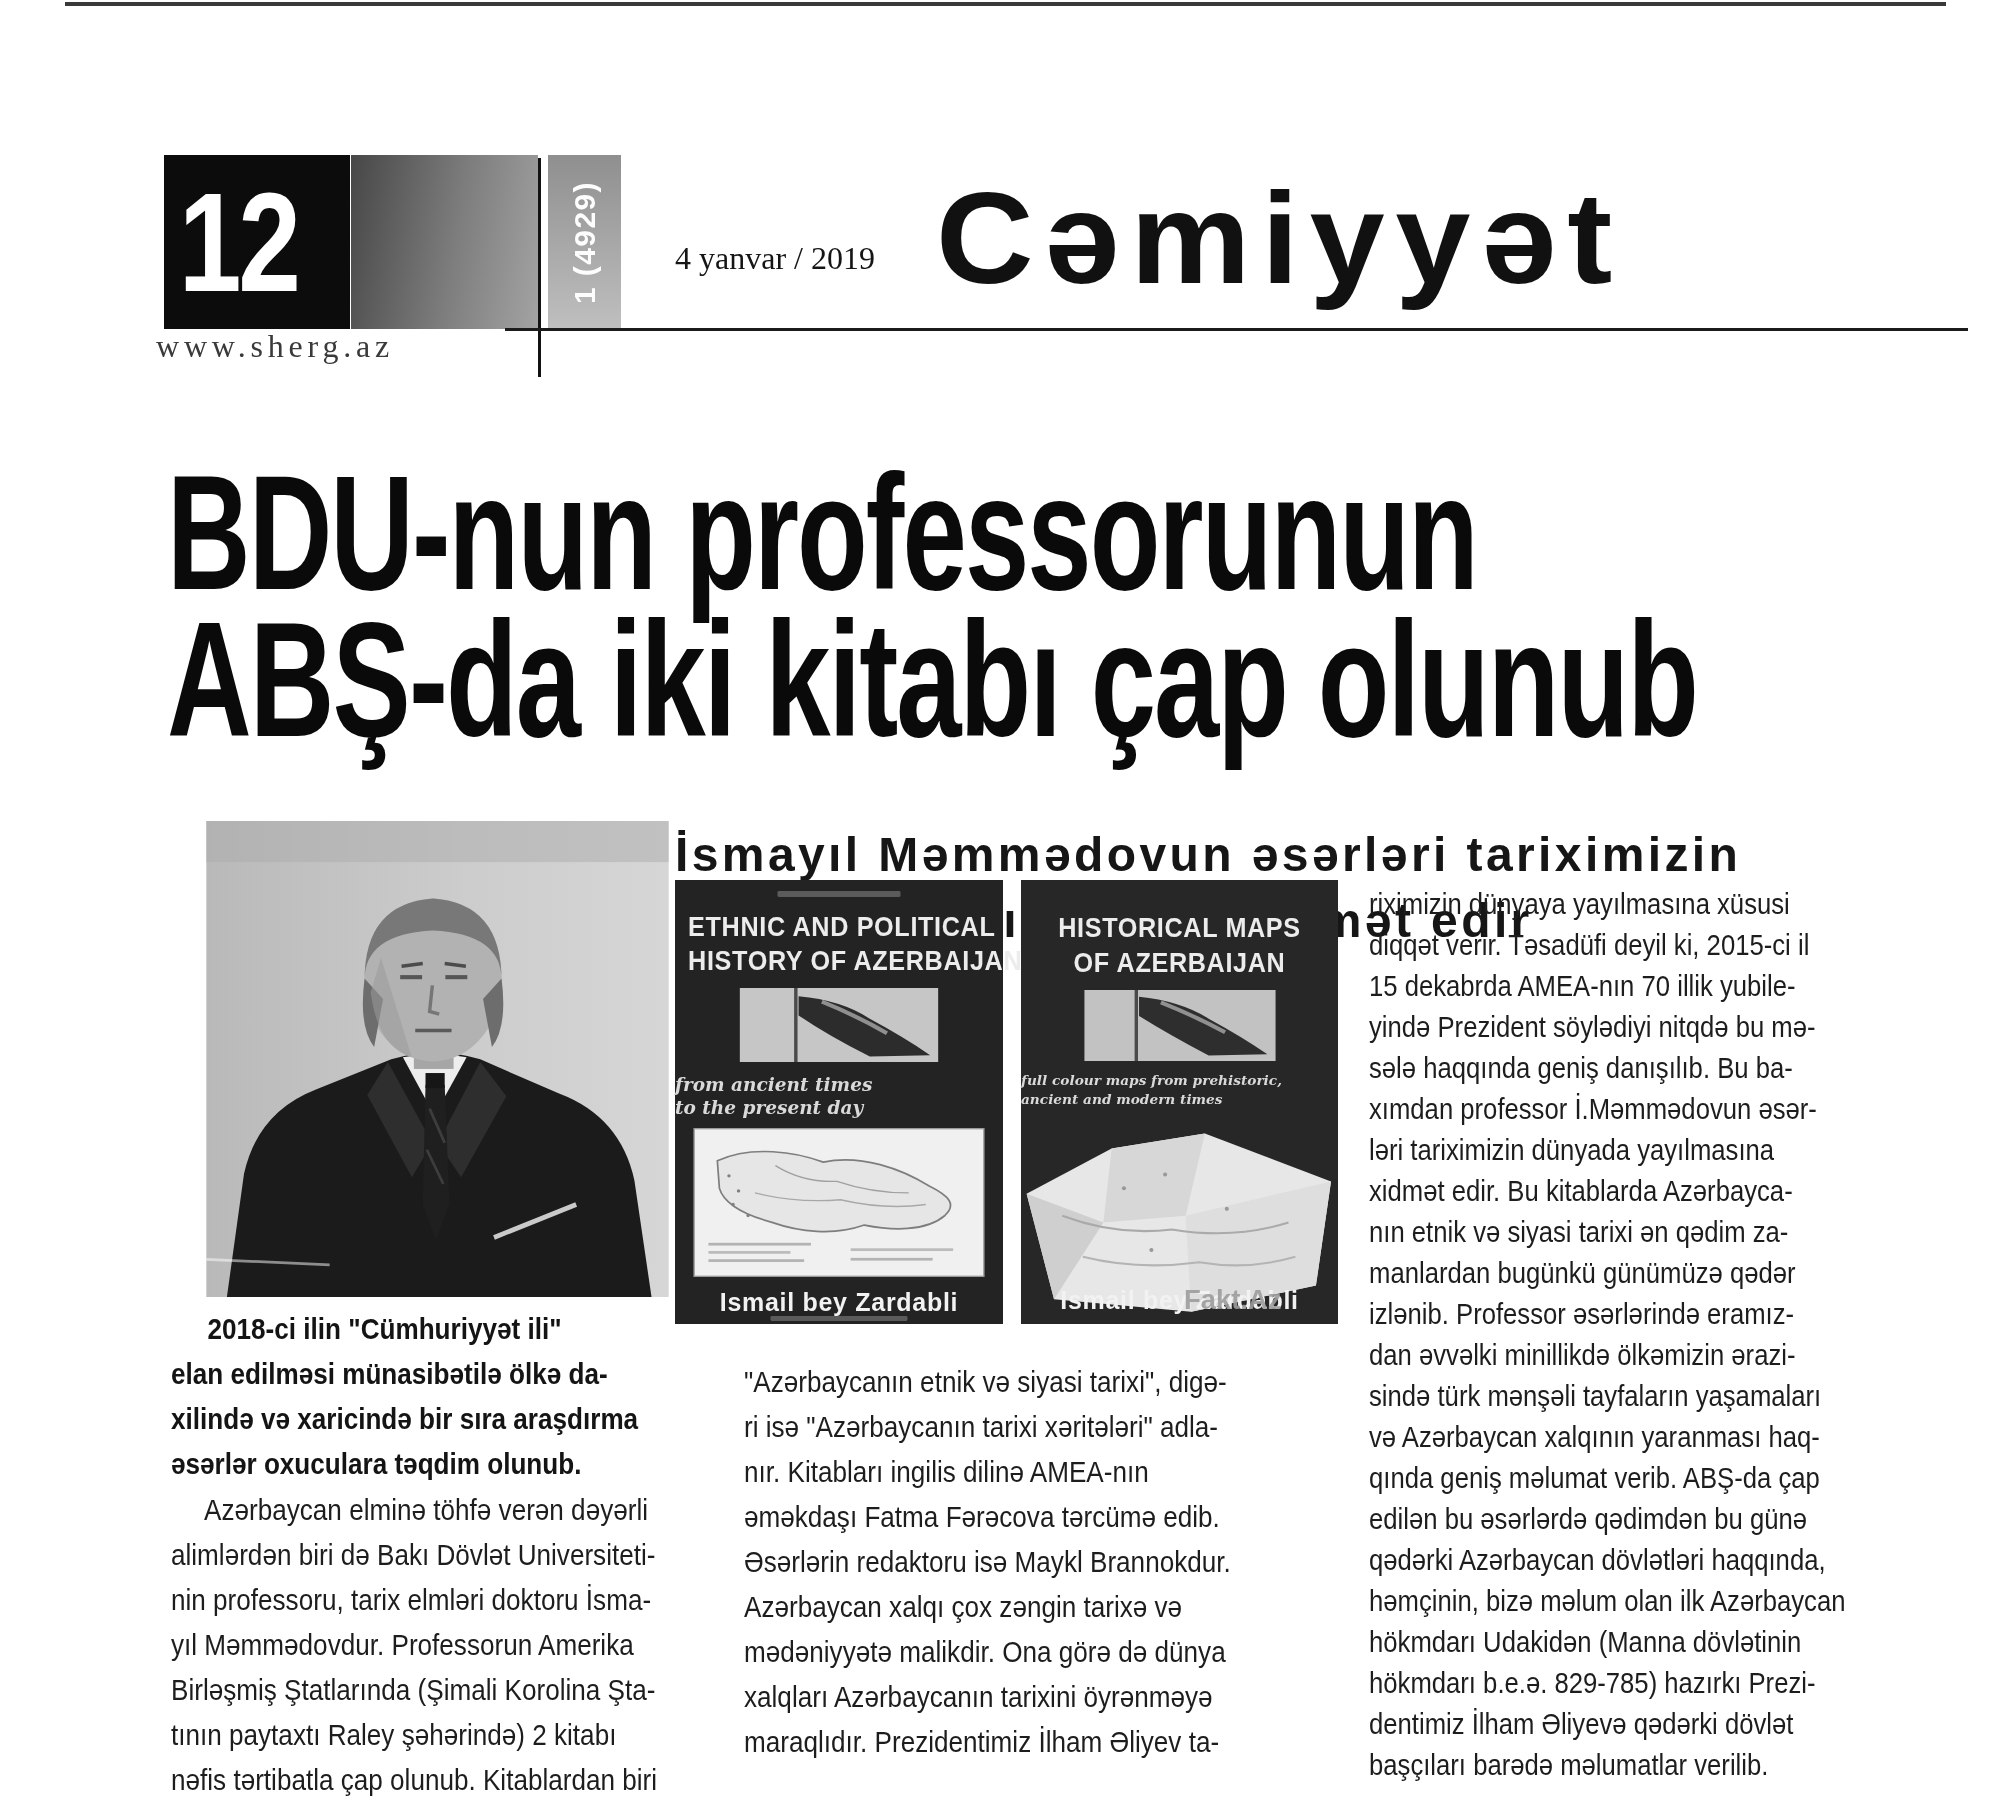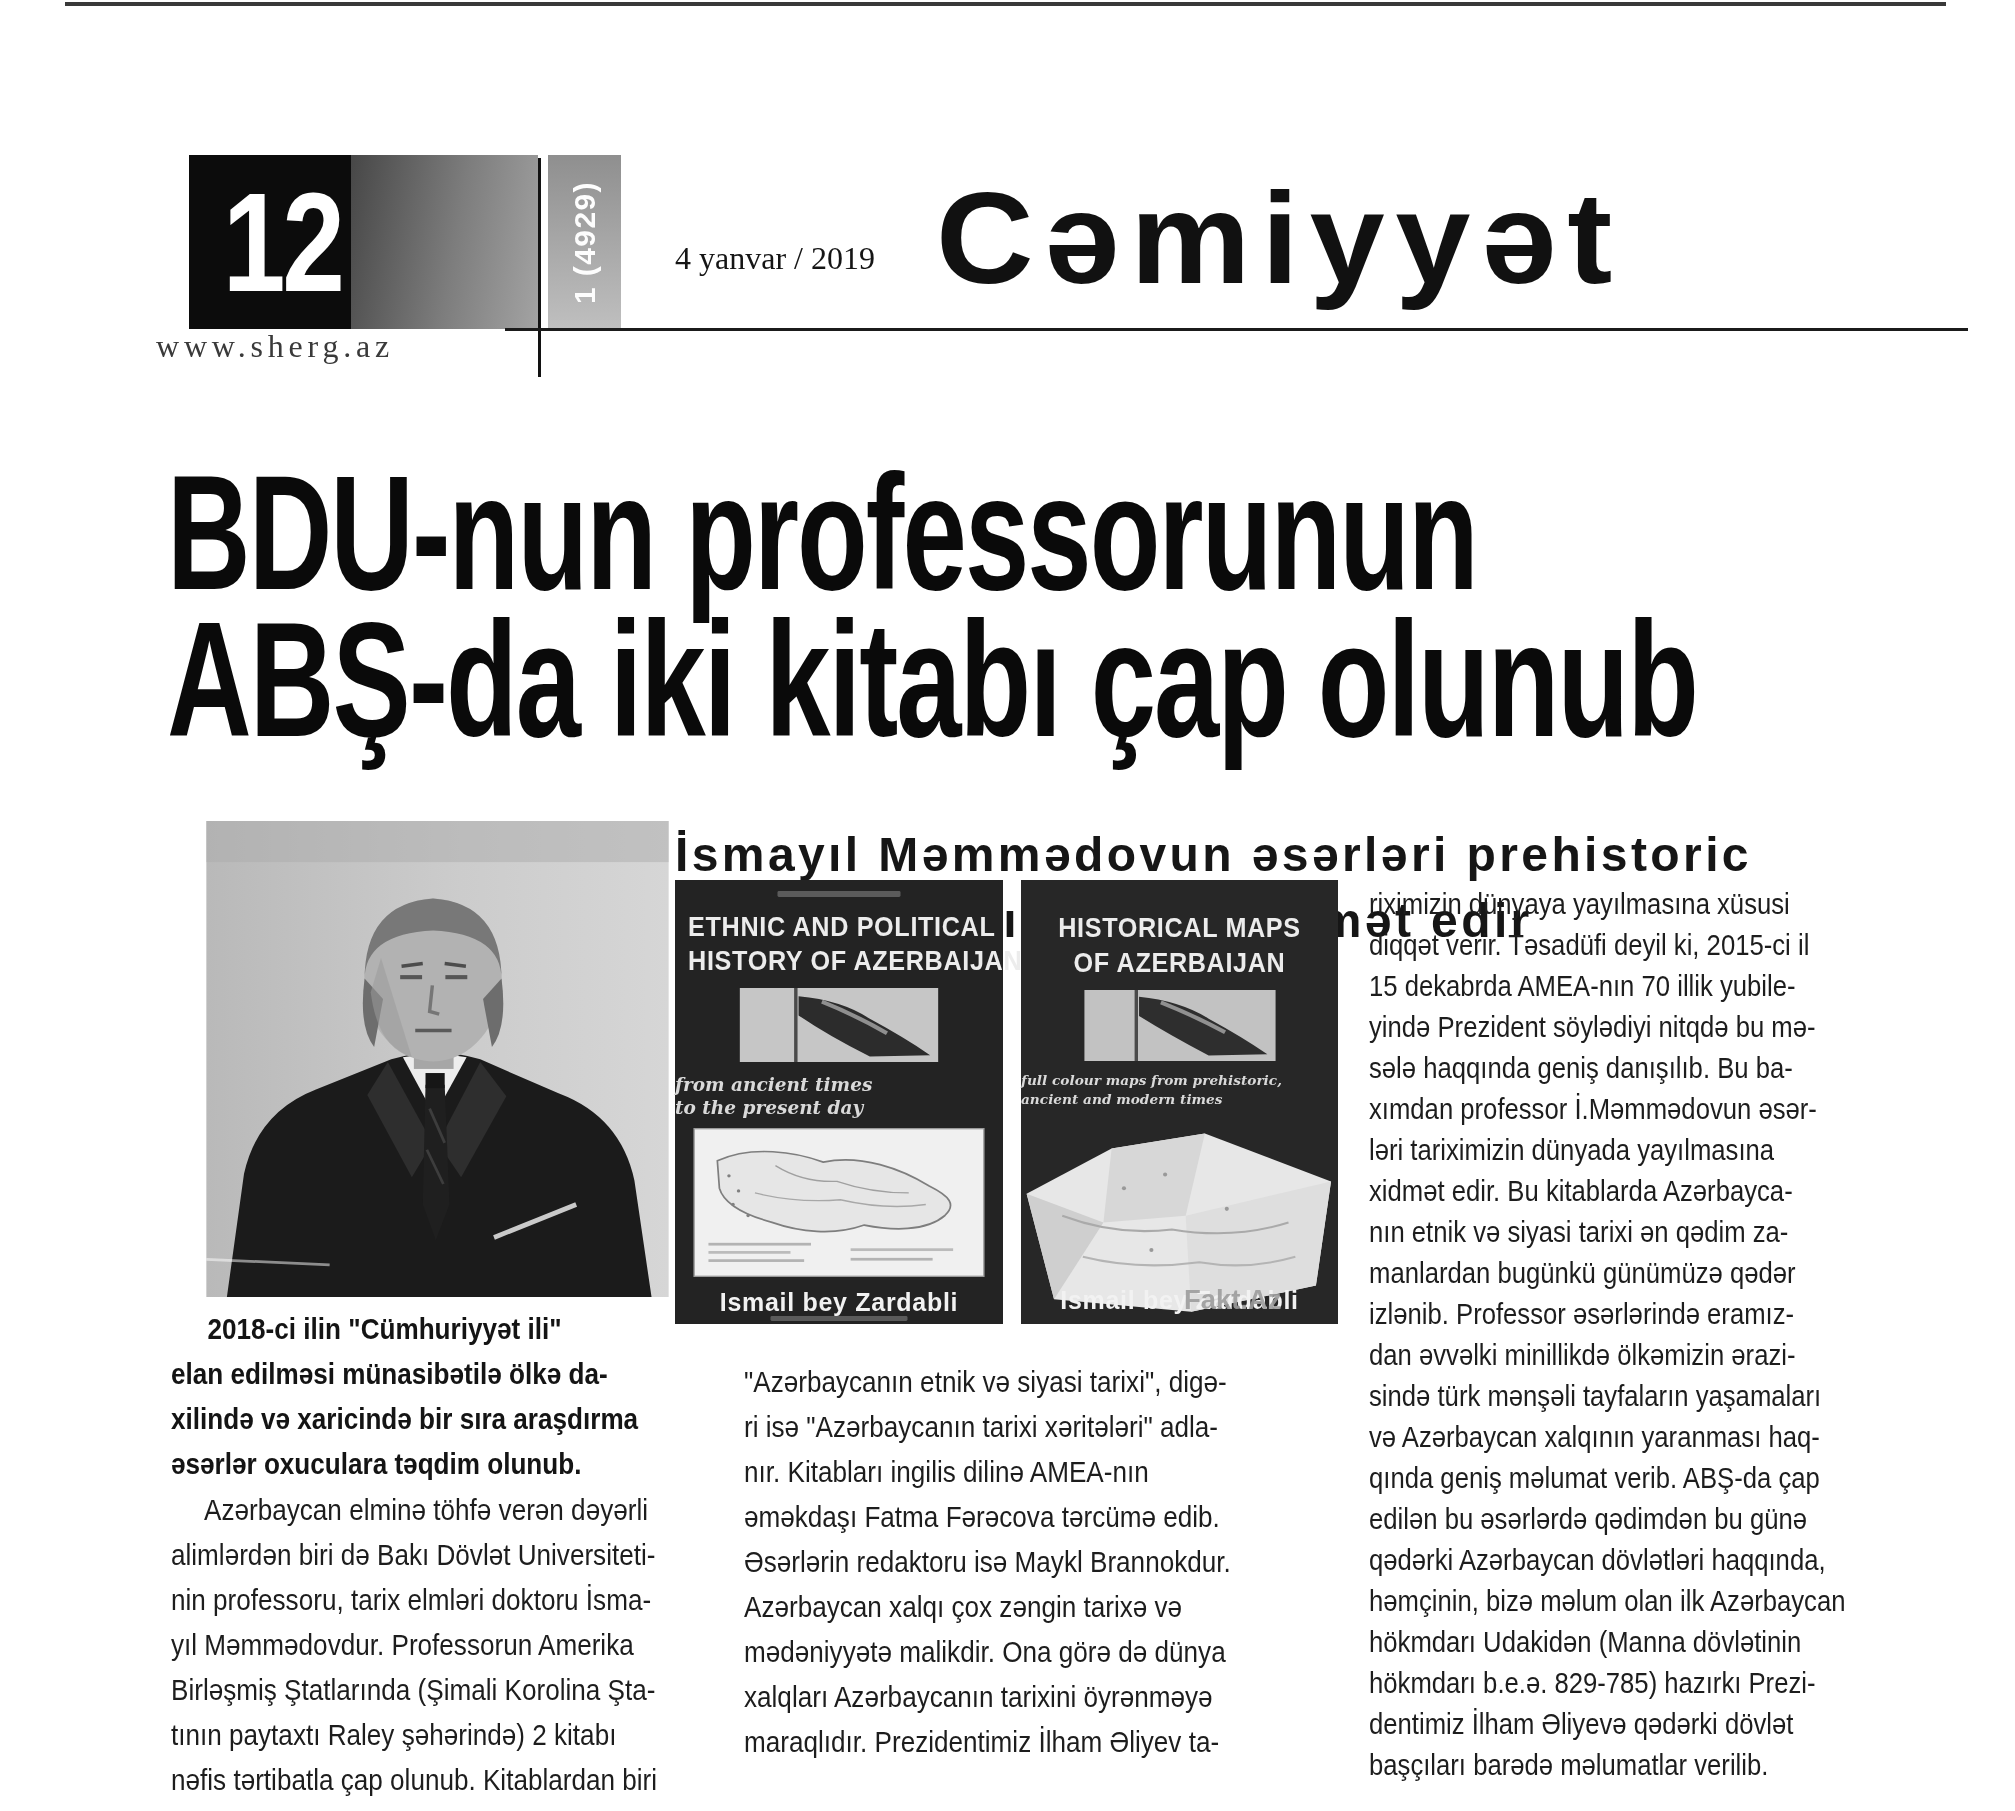--- a/index.html
+++ b/index.html
@@ -5,21 +5,21 @@
   html,body{margin:0;padding:0;background:#e9e9e9;}
   .page{position:relative;width:2015px;height:1811px;background:#ffffff;overflow:hidden;
         font-family:"Liberation Sans",sans-serif;color:#1c1c1c;}
   .abs{position:absolute;}
 
   
   .artifact-top{left:65px;top:2.1px;width:1881px;height:4.1px;background:#161616;opacity:.85;}
 
   
   .pagenum-box{left:164px;top:155px;width:186px;height:174px;background:#0c0c0c;
-               display:flex;align-items:center;justify-content:center;margin-left:25px;}
+               display:flex;align-items:center;}
   .pagenum{color:#fff;font-size:141px;font-weight:700;line-height:1;
            transform:scaleX(.8);letter-spacing:-4.1px;}
   .gray-box{left:351px;top:155px;width:187px;height:174px;
             background:linear-gradient(100deg,#474747 0%,#7d7d7d 55%,#a3a3a3 100%);}
   .header-vline{left:538px;top:158px;width:2.7px;height:219px;background:#121212;}
   .issue-strip{left:548px;top:155px;width:73px;height:174px;
                background:linear-gradient(180deg,#8f8f8f,#bfbfbf);
                display:flex;align-items:center;justify-content:center;}
   .issue-text{writing-mode:vertical-rl;transform:rotate(180deg);color:#fdfdfd;
               font-size:30px;font-weight:700;letter-spacing:1.4px;}
@@ -87,21 +87,21 @@
   </div>
   <div class="abs website">www.sherg.az</div>
   <div class="abs edition-date">4 yanvar / 2019</div>
   <div class="abs masthead">Cəmiyyət</div>
   <div class="abs header-rule"></div>
 
   <div class="abs hl hl1">BDU-nun professorunun</div>
   <div class="abs hl hl2">ABŞ-da iki kitabı çap olunub</div>
 
   <div class="abs subhead">
-    <div>İsmayıl Məmmədovun əsərləri prehistoric</div>
+    <div>İsmayıl Məmmədovun əsərləri tariximizin</div>
     <div>dünyada yayılmasına xidmət edir</div>
   </div>
 
   <div class="abs photo">
     <svg width="463" height="476" viewBox="0 0 675 695">
       <defs>
         <linearGradient id="pg" x1="0" y1="0" x2="1" y2="0">
           <stop offset="0" stop-color="#b9b9b9"></stop>
             <stop offset=".55" stop-color="#cccccc"></stop>
           <stop offset="1" stop-color="#d6d6d6"></stop>

